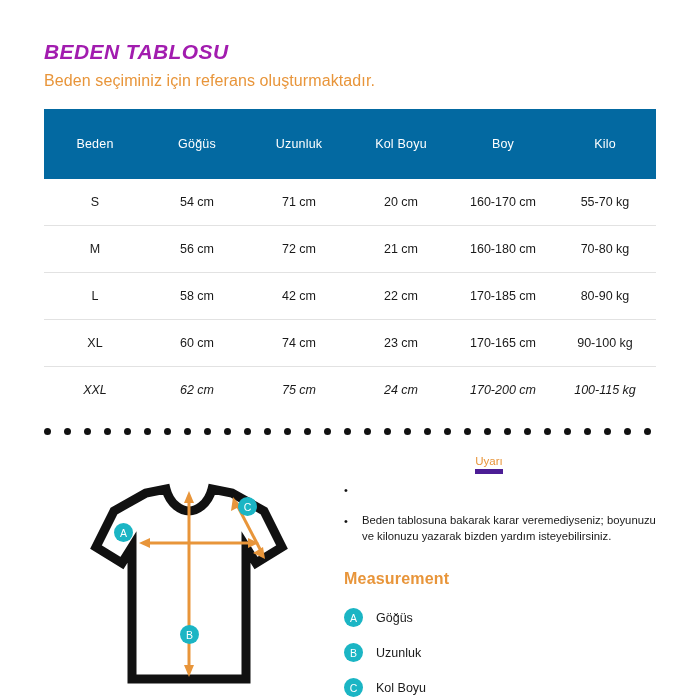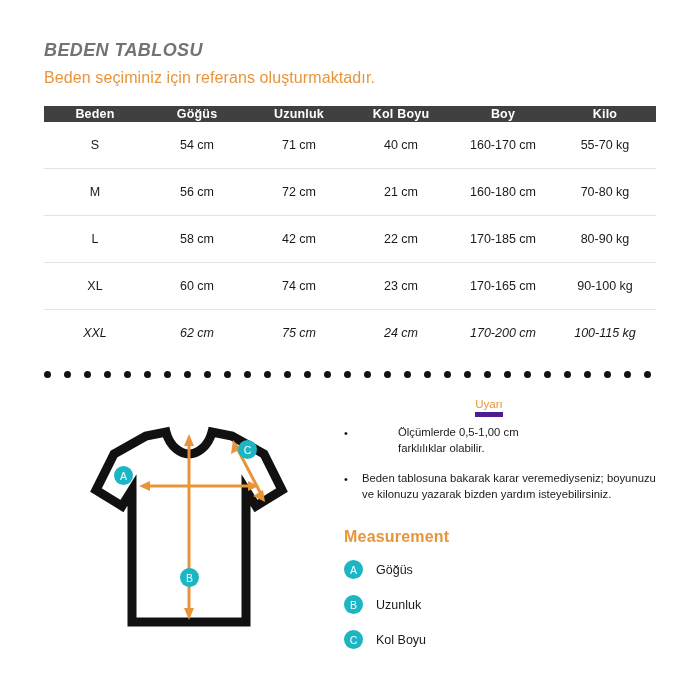--- a/index.html
+++ b/index.html
@@ -23,25 +23,25 @@
   }
 
   
   .header {
     display: flex;
     align-items: flex-start;
     justify-content: space-between;
   }
   .title-block { padding-top: 2px; }
   .main-title {
-    font-size: 18px;
+    font-size: 21px;
     font-weight: bold;
     font-style: italic;
     letter-spacing: 0.4px;
-    color: #737373;
+    color: #a21caf;
     margin: 0 0 8px 0;
   }
   .subtitle {
     font-size: 16px;
     color: #e8953a;
     margin: 0;
     letter-spacing: 0.1px;
   }
   .brand {
     font-size: 23px;
@@ -53,25 +53,25 @@
   }
 
   
   .table-wrap { margin-top: 19px; }
   table.size-table {
     width: 100%;
     border-collapse: collapse;
     table-layout: fixed;
   }
   table.size-table thead th {
-    background: #404040;
+    background: #0369a1;
     color: #ffffff;
     font-size: 12.5px;
-    font-weight: bold;
-    padding: 1px 0;
+    font-weight: normal;
+    padding: 28px 0;
     text-align: center;
     letter-spacing: 0.2px;
   }
   table.size-table tbody td {
     font-size: 12.5px;
     text-align: center;
     padding: 16px 0;
     color: #1a1a1a;
     border-bottom: 1px solid #e2e2e2;
   }
@@ -149,21 +149,21 @@
     color: #1a1a1a;
   }
   .bullet-row.first .bullet-text { padding-left: 36px; }
 
   
   .measure-title {
     color: #e8953a;
     font-size: 16px;
     font-weight: bold;
     letter-spacing: 0.2px;
-    margin: 26px 0 14px 22px;
+    margin: 26px 0 20px 22px;
   }
   .legend-item {
     display: flex;
     align-items: center;
     margin: 0 0 16px 22px;
   }
   .legend-badge {
     width: 19px;
     height: 19px;
     border-radius: 50%;
@@ -225,21 +225,21 @@
           <th>Kol Boyu</th>
           <th>Boy</th>
           <th>Kilo</th>
         </tr>
       </thead>
       <tbody>
         <tr>
           <td>S</td>
           <td>54 cm</td>
           <td>71 cm</td>
-          <td>40 cm</td>
+          <td>20 cm</td>
           <td>160-170 cm</td>
           <td>55-70 kg</td>
         </tr>
         <tr>
           <td>M</td>
           <td>56 cm</td>
           <td>72 cm</td>
           <td>21 cm</td>
           <td>160-180 cm</td>
           <td>70-80 kg</td>
@@ -336,22 +336,20 @@
     </div>
 
     <div class="right-col">
 
       <div class="uyari">
         <span class="u-text">Uyarı</span>
       </div>
 
       <div class="bullet-row first">
         <div class="bullet-mark">•</div>
-        <div class="bullet-text" style="white-space: pre-line;">Ölçümlerde 0,5-1,00 cm
-farklılıklar olabilir.</div>
       </div>
 
       <div class="bullet-row">
         <div class="bullet-mark">•</div>
         <div class="bullet-text" style="white-space: pre-line;">Beden tablosuna bakarak karar veremediyseniz; boyunuzu
 ve kilonuzu yazarak bizden yardım isteyebilirsiniz.</div>
       </div>
 
       <div class="measure-title">Measurement</div>
 

